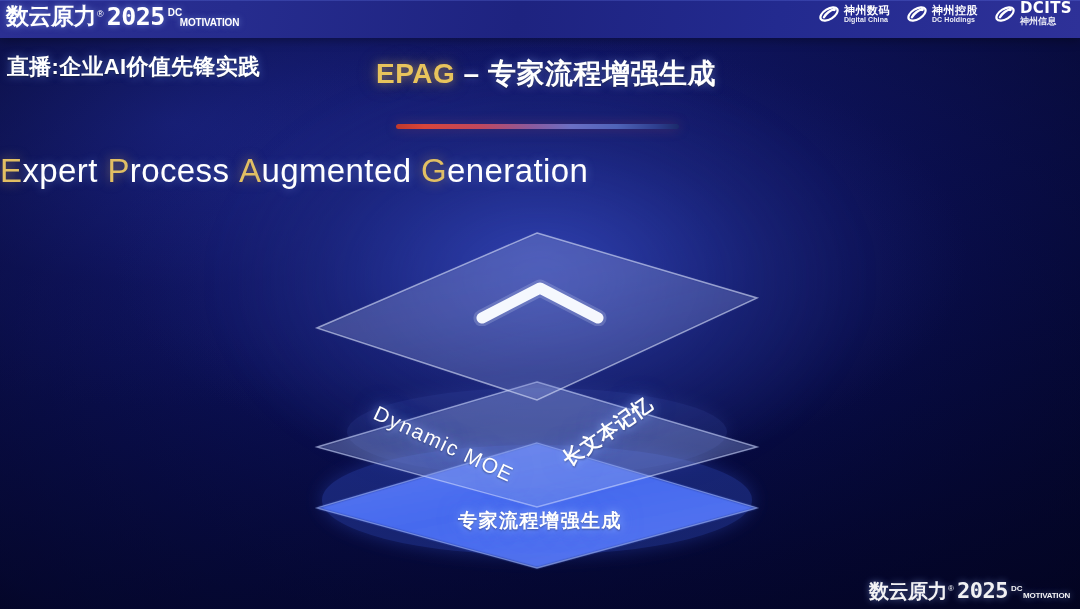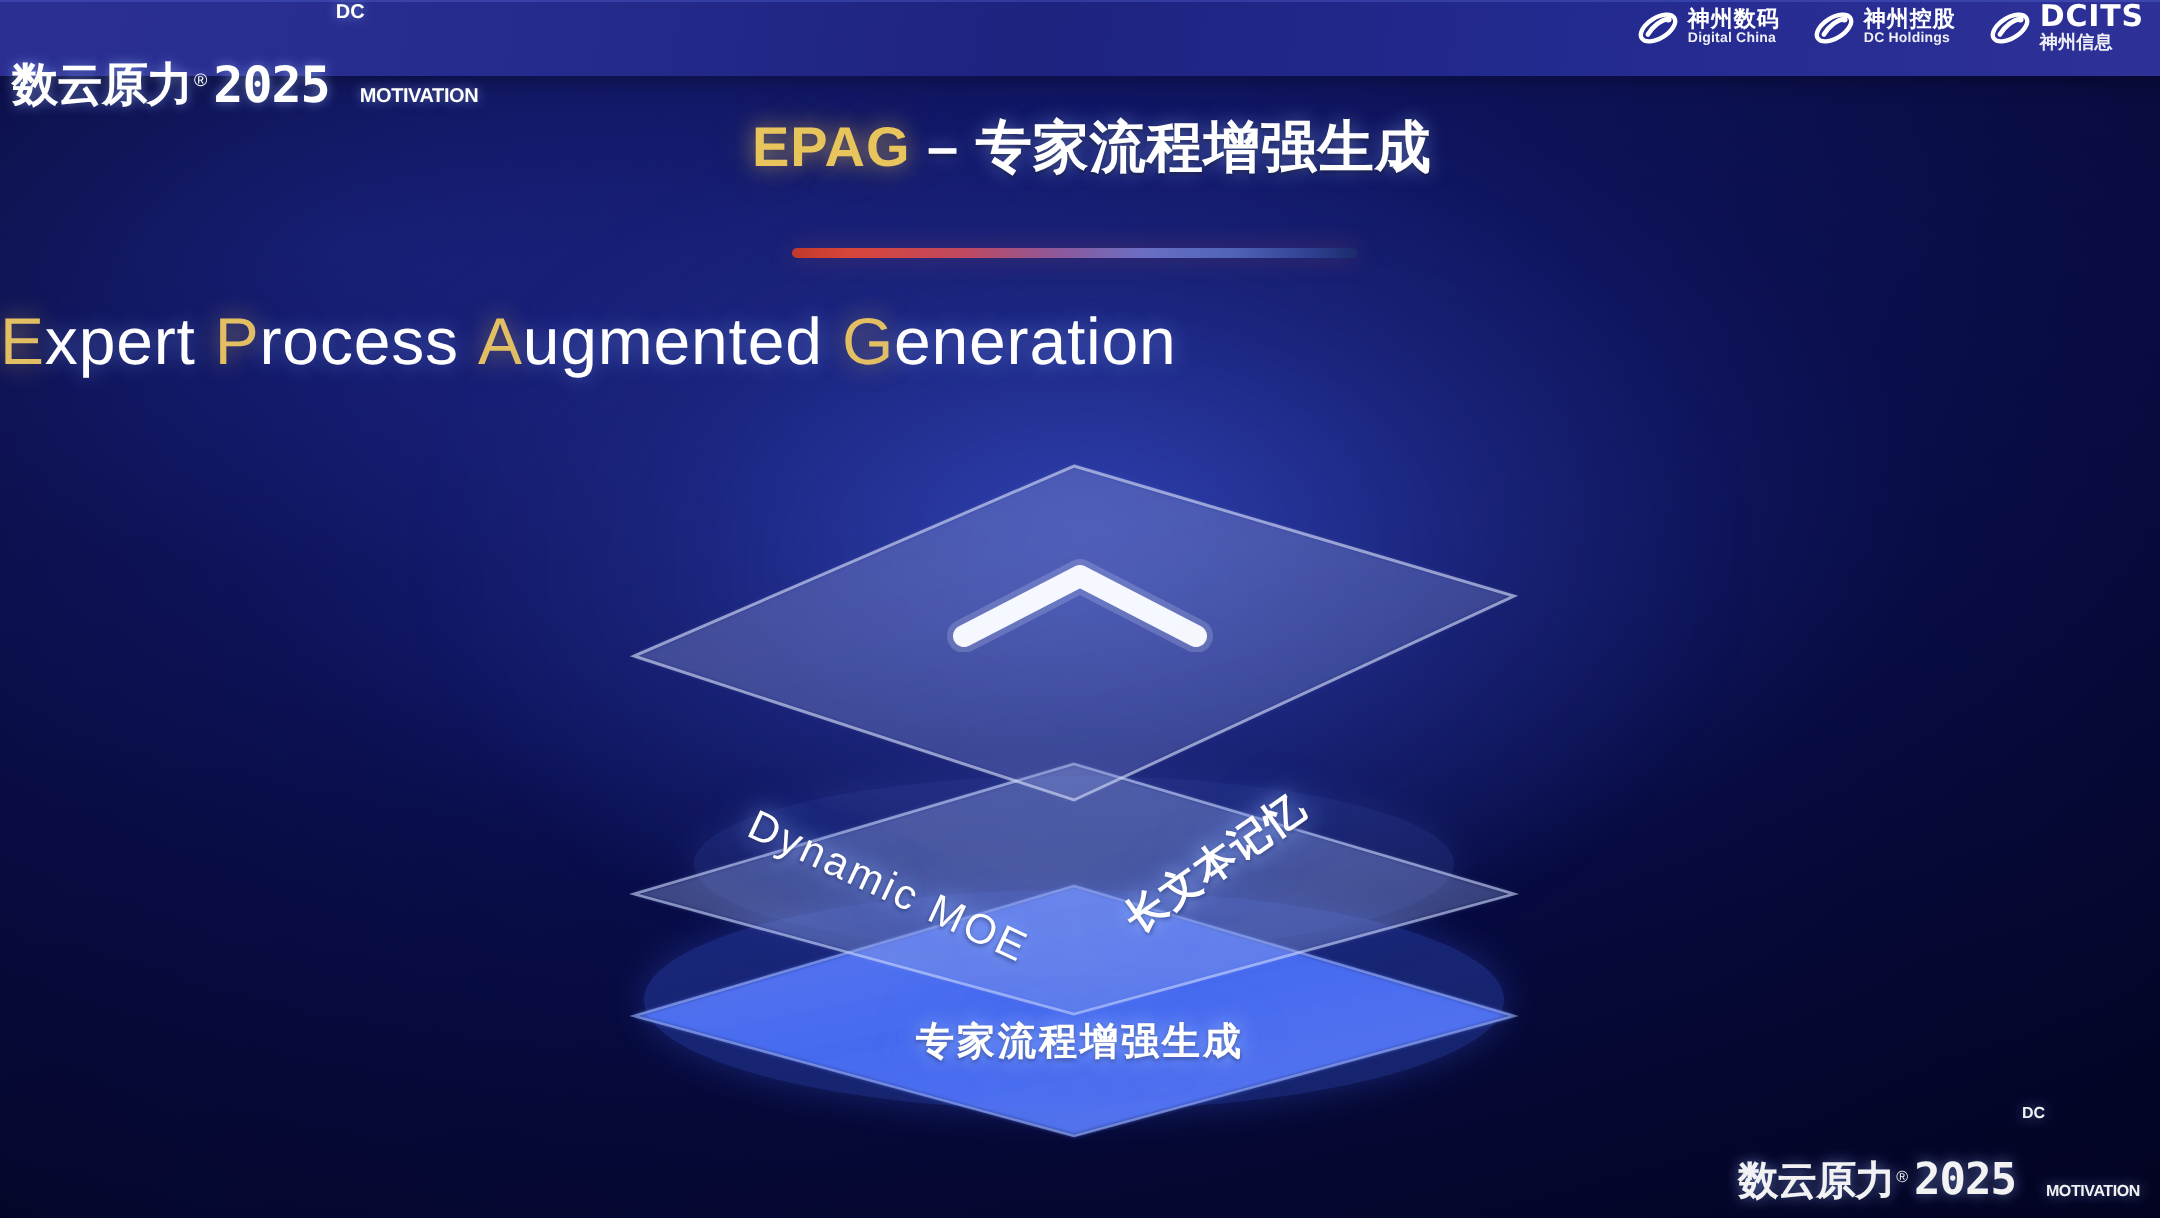--- a/index.html
+++ b/index.html
@@ -50,21 +50,21 @@
     font-family:"Liberation Sans","DejaVu Sans",sans-serif;
   }
   .brand-reg{font-size:9px;vertical-align:super;line-height:1;position:relative;top:-9px;left:-1px;}
   .brand-year{
     font-size:25px;font-weight:700;line-height:1;letter-spacing:-0.5px;
     font-family:"DejaVu Sans Mono","Liberation Mono",monospace;
     position:relative;top:1px;
   }
   .brand-dc{
     display:flex;flex-direction:column;line-height:0.95;margin-left:1px;
-    position:relative;top:-1px;gap:32px;
+    position:relative;top:-1px;
   }
   .brand-dc .dc{font-size:10px;font-weight:700;letter-spacing:0px;}
   .brand-dc .mot{font-size:10px;font-weight:700;letter-spacing:-0.2px;margin-left:12px;}
 
   .logos{
     position:absolute;right:8px;top:0;height:28px;
     display:flex;align-items:center;gap:16px;
   }
   .logo{display:flex;align-items:center;gap:4px;}
   .logo-mark{
@@ -244,20 +244,21 @@
         </span>
         <span class="logo-txt en">
           <span class="l1">DCITS</span>
           <span class="l2">神州信息</span>
         </span>
       </div>
 
     </div>
   </div>
 
+  <div class="live-title">直播:企业AI价值先锋实践</div>
 
   <div class="main-title">
     <span class="gold">EPAG</span><span class="white"> – </span><span class="white">专家流程增强生成</span>
   </div>
 
   <div class="divider"></div>
 
   <div class="subtitle">
     <span class="cap">E</span><span class="rest">xpert</span><span class="rest">&nbsp;</span><span class="cap">P</span><span class="rest">rocess</span><span class="rest">&nbsp;</span><span class="cap">A</span><span class="rest">ugmented</span><span class="rest">&nbsp;</span><span class="cap">G</span><span class="rest">eneration</span>
   </div>

